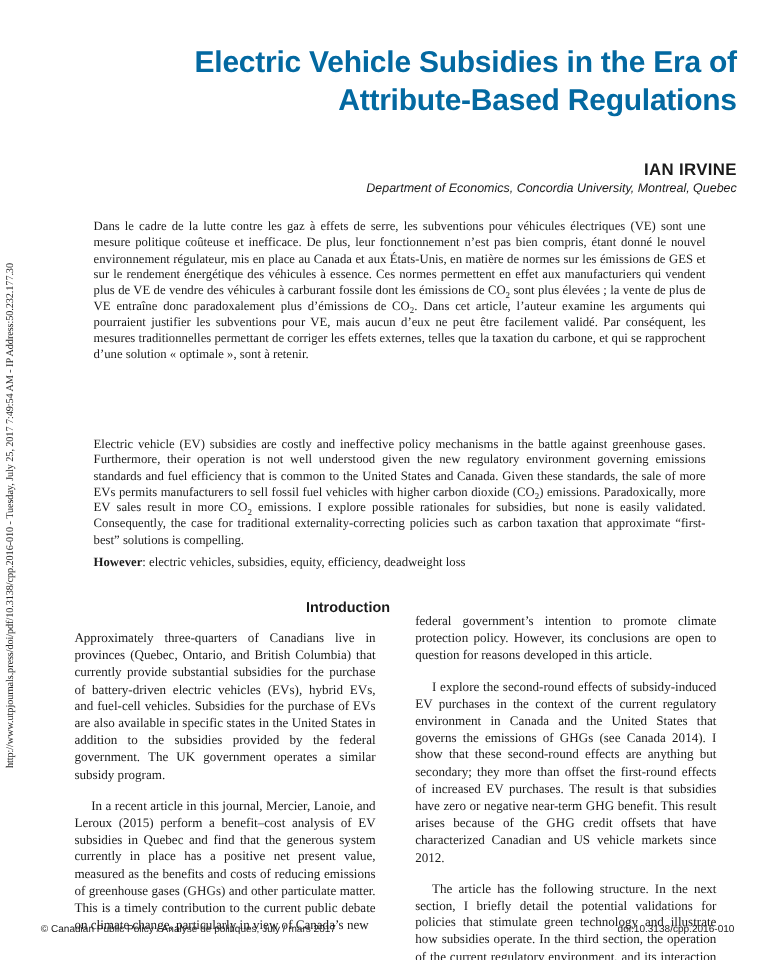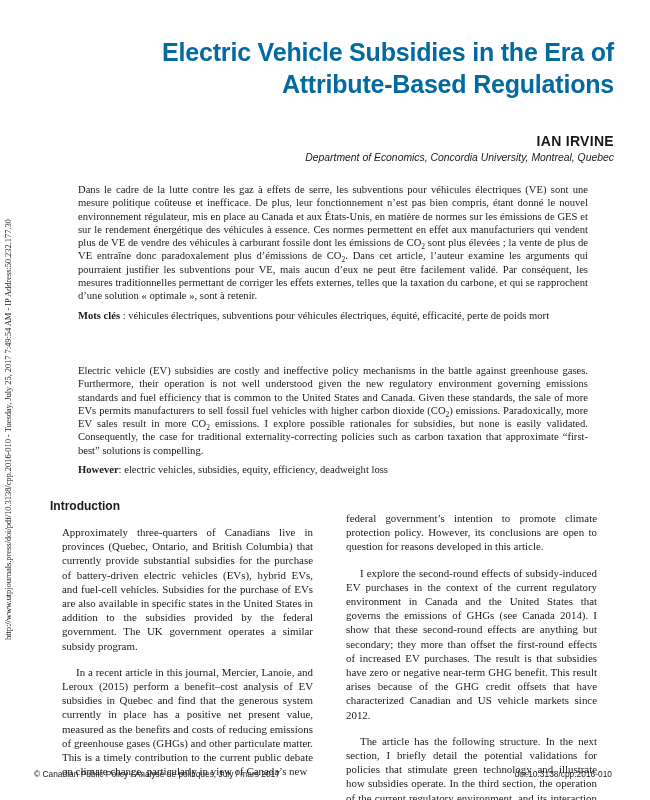--- a/index.html
+++ b/index.html
@@ -100,21 +100,21 @@
     .col-left { left: 50px; }
     .col-right { left: 334px; }
     .col p { margin: 12px; }
     .col p.indent { text-indent: 14px; }
     .section-heading {
       font-family: "Liberation Sans", sans-serif;
       font-weight: bold;
       font-size: 12px;
       line-height: 14px;
       margin: 0 0 1px 0;
-      text-align: left;
+      text-align: right;
     }
     .footer-left {
       position: absolute;
       left: 34px;
       top: 769px;
       font-family: "Liberation Sans", sans-serif;
       font-size: 8.4px;
       line-height: 11px;
     }
     .footer-right {
@@ -137,21 +137,20 @@
 <div class="title">
   <div>Electric Vehicle Subsidies in the Era of</div>
   <div>Attribute-Based Regulations</div>
 </div>
 
 <div class="author">IAN IRVINE</div>
 <div class="affiliation">Department of Economics, Concordia University, Montreal, Quebec</div>
 
 <div class="abstract abstract-fr">
   <p><span>Dans le cadre de la lutte contre les gaz à effets de serre, les subventions pour véhicules électriques (VE) sont une mesure politique coûteuse et inefficace. De plus, leur fonctionnement n’est pas bien compris, étant donné le nouvel environnement régulateur, mis en place au Canada et aux États-Unis, en matière de normes sur les émissions de GES et sur le rendement énergétique des véhicules à essence. Ces normes permettent en effet aux manufacturiers qui vendent plus de VE de vendre des véhicules à carburant fossile dont les émissions de CO</span><sub>2</sub><span> sont plus élevées ; la vente de plus de VE entraîne donc paradoxalement plus d’émissions de CO</span><sub>2</sub><span>. Dans cet article, l’auteur examine les arguments qui pourraient justifier les subventions pour VE, mais aucun d’eux ne peut être facilement validé. Par conséquent, les mesures traditionnelles permettant de corriger les effets externes, telles que la taxation du carbone, et qui se rapprochent d’une solution « optimale », sont à retenir.</span></p>
-  <p class="keywords"><span class="kw-label">Mots clés</span><span> : véhicules électriques, subventions pour véhicules électriques, équité, efficacité, perte de poids mort</span></p>
 </div>
 
 <div class="abstract abstract-en">
   <p><span>Electric vehicle (EV) subsidies are costly and ineffective policy mechanisms in the battle against greenhouse gases. Furthermore, their operation is not well understood given the new regulatory environment governing emissions standards and fuel efficiency that is common to the United States and Canada. Given these standards, the sale of more EVs permits manufacturers to sell fossil fuel vehicles with higher carbon dioxide (CO</span><sub>2</sub><span>) emissions. Paradoxically, more EV sales result in more CO</span><sub>2</sub><span> emissions. I explore possible rationales for subsidies, but none is easily validated. Consequently, the case for traditional externality-correcting policies such as carbon taxation that approximate “first-best” solutions is compelling.</span></p>
   <p class="keywords"><span class="kw-label">However</span><span>: electric vehicles, subsidies, equity, efficiency, deadweight loss</span></p>
 </div>
 
 <div class="col col-left">
   <div class="section-heading">Introduction</div>
   <p>Approximately three-quarters of Canadians live in provinces (Quebec, Ontario, and British Columbia) that currently provide substantial subsidies for the purchase of battery-driven electric vehicles (EVs), hybrid EVs, and fuel-cell vehicles. Subsidies for the purchase of EVs are also available in specific states in the United States in addition to the subsidies provided by the federal government. The UK government operates a similar subsidy program.</p>

